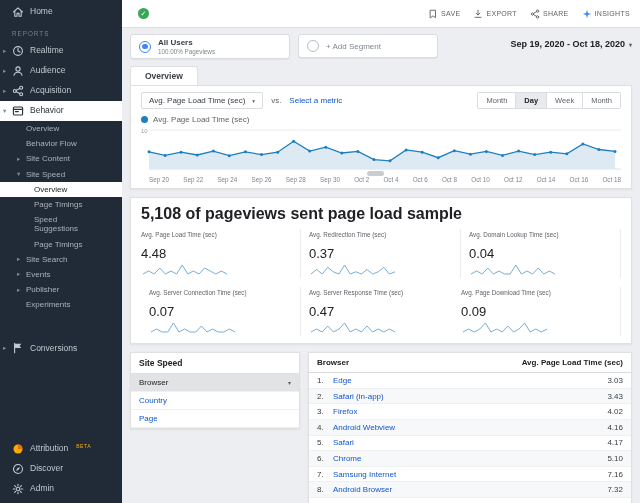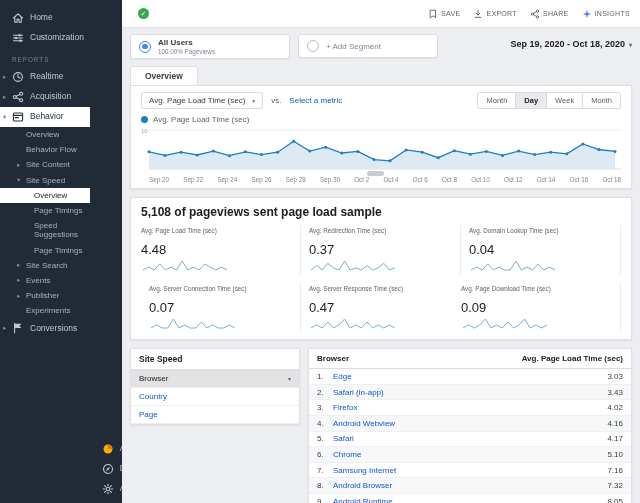--- a/index.html
+++ b/index.html
@@ -2,33 +2,33 @@
 <html><head>
 <meta charset="utf-8">
 <style>
   *{box-sizing:border-box;margin:0;padding:0}
   html,body{margin:0;background:#dfe1e5}
   body{width:640px;height:503px;font-family:"Liberation Sans",sans-serif}
   a{text-decoration:none;cursor:pointer}
   .app{display:flex;width:640px;height:503px;overflow:hidden;background:#eceef1}
 
   
-  .sidebar{width:122px;flex-shrink:0;background:#202b37;color:#c1c9cf;display:flex;flex-direction:row;overflow:hidden;padding-top:8px}
+  .sidebar{width:122px;flex-shrink:0;background:#202b37;color:#c1c9cf;display:flex;flex-direction:column;overflow:hidden;padding-top:2px}
   .sb-row{position:relative;display:flex;align-items:center;gap:6px;padding:4px 6px 4px 12px;font-size:8.5px;cursor:pointer;line-height:1.15}
   .sb-row .icon{width:12px;height:12px;flex-shrink:0;display:inline-block}
   .sb-row .icon svg{width:100%;height:100%;display:block}
   .sb-caret{position:absolute;left:3px;top:50%;transform:translateY(-50%);font-size:6.5px;color:#7d8893}
   .level1{padding:3px 6px 3px 26px;font-size:8px;color:#a9b3bb}
   .level1 .sb-caret{left:17px}
   .level2{padding:3px 6px 3px 34px;font-size:8px;color:#a9b3bb}
   .level2 .sb-label{max-width:58px}
   .sb-row.highlight{background:#ffffff;color:#263238}
   .level2.highlight{color:#202124}
   .sb-section{font-size:6.3px;letter-spacing:1px;color:#76808a;padding:8px 12px 4px}
-  .gap-before{}
+  .gap-before{margin-top:26px}
   .sb-bottom{margin-top:auto;padding-bottom:4px}
   .sb-badge{font-size:5px;color:#f9ab00;margin-left:2px;align-self:flex-start;margin-top:1px;letter-spacing:.5px}
 
   
   .main{flex:1;display:flex;flex-direction:column;min-width:0}
   .topbar{height:28px;background:#fff;border-bottom:1px solid #e0e0e0;display:flex;align-items:center;padding:0 10px;flex-shrink:0}
   .page-title{font-size:12px;font-weight:normal;color:#3c4043}
   .check-badge{width:11px;height:11px;border-radius:50%;background:#34a853;color:#fff;font-size:7px;display:flex;align-items:center;justify-content:center;margin-left:6px}
   .topbar-actions{margin-left:auto;display:flex;gap:13px;align-items:center}
   .action{display:flex;align-items:center;gap:3px;font-size:7px;color:#5f6368;letter-spacing:.3px;cursor:pointer}
@@ -65,21 +65,21 @@
   .gran-btn:first-child{border-left:none}
   .gran-btn.active{background:#e8eaed;color:#202124;font-weight:bold}
   .legend{display:flex;align-items:center;gap:5px;margin:6px 0 2px;font-size:8px;color:#5f6368}
   .legend-dot{width:7px;height:7px;border-radius:50%}
   .chart-wrap{position:relative}
   .chart-wrap svg{display:block;width:100%;height:48px}
   .chart-handle{position:absolute;bottom:-2px;left:47%;width:17px;height:5px;border-radius:3px;background:#c8cdd2}
   .xlabels{display:flex;justify-content:space-between;padding:2px 0 2px 8px;font-size:6.3px;color:#80868b}
 
   .panel2{background:#fff;border:1px solid #e0e0e0;box-shadow:0 1px 2px rgba(0,0,0,.06);margin-top:8px;padding:7px 10px}
-  .sample-headline{font-size:12px;font-weight:bold;color:#202124}
+  .sample-headline{font-size:16px;font-weight:bold;color:#202124}
   .cards{display:grid;grid-template-columns:repeat(3,1fr);row-gap:9px;margin-top:6px}
   .card{border-right:1px solid #ececec;padding:2px 8px}
   .card:nth-child(5n){border-right:none}
   .card:nth-child(5n+1){padding-left:0}
   .card-label{font-size:6.3px;color:#5f6368;line-height:1.2;min-height:14px}
   .card-value{font-size:13px;color:#202124;margin-top:1px}
   .spark{width:88px;height:13px;margin-top:2px;display:block}
 
   .bottom-row{display:flex;gap:8px;margin-top:8px;align-items:flex-start}
   .dim-panel{width:170px;background:#fff;border:1px solid #e0e0e0;box-shadow:0 1px 2px rgba(0,0,0,.06)}
@@ -105,41 +105,40 @@
     <div>
         <div class="sb-row level0">
           <span class="icon ">
             <svg viewBox="0 0 12 12" fill="none" stroke="currentColor" stroke-width="1.1" stroke-linecap="round" stroke-linejoin="round">
               <path d="M1.5 6 6 1.8 10.5 6"></path>
               <path d="M2.8 5.4V10.2H5V7.4H7V10.2H9.2V5.4"></path>
             </svg>
           </span>
           <span class="sb-label">Home</span>
         </div>
-        <div class="sb-row level0">
-          <span class="icon ">
-            <svg viewBox="0 0 12 12" fill="none" stroke="currentColor" stroke-width="1.1" stroke-linecap="round" stroke-linejoin="round">
-              <path d="M1.5 3.2h9M1.5 6h9M1.5 8.8h9"></path>
-              <circle cx="7.6" cy="3.2" r="1.2" fill="currentColor" stroke="none"></circle>
-              <circle cx="4" cy="6" r="1.2" fill="currentColor" stroke="none"></circle>
-              <circle cx="8.4" cy="8.8" r="1.2" fill="currentColor" stroke="none"></circle>
-            </svg>
-          </span>
-          <span class="sb-label">Customization</span>
-        </div>
         <div class="sb-section">REPORTS</div>
         <div class="sb-row level0">
           <span class="sb-caret">▸</span>
           <span class="icon ">
             <svg viewBox="0 0 12 12" fill="none" stroke="currentColor" stroke-width="1.1" stroke-linecap="round" stroke-linejoin="round">
               <circle cx="6" cy="6" r="4.4"></circle>
               <path d="M6 3.4V6l2 1.1"></path>
             </svg>
           </span>
           <span class="sb-label">Realtime</span>
+        </div>
+        <div class="sb-row level0">
+          <span class="sb-caret">▸</span>
+          <span class="icon ">
+            <svg viewBox="0 0 12 12" fill="none" stroke="currentColor" stroke-width="1.1" stroke-linecap="round" stroke-linejoin="round">
+              <circle cx="6" cy="4" r="2.1"></circle>
+              <path d="M2 10.3c.4-2 1.9-3.1 4-3.1s3.6 1.1 4 3.1"></path>
+            </svg>
+          </span>
+          <span class="sb-label">Audience</span>
         </div>
         <div class="sb-row level0">
           <span class="sb-caret">▸</span>
           <span class="icon ">
             <svg viewBox="0 0 12 12" fill="none" stroke="currentColor" stroke-width="1.1" stroke-linecap="round" stroke-linejoin="round">
               <circle cx="2.8" cy="6" r="1.5"></circle>
               <circle cx="9.2" cy="2.7" r="1.5"></circle>
               <circle cx="9.2" cy="9.3" r="1.5"></circle>
               <path d="M4.2 5.3 7.8 3.4M4.2 6.7 7.8 8.6"></path>
             </svg>

